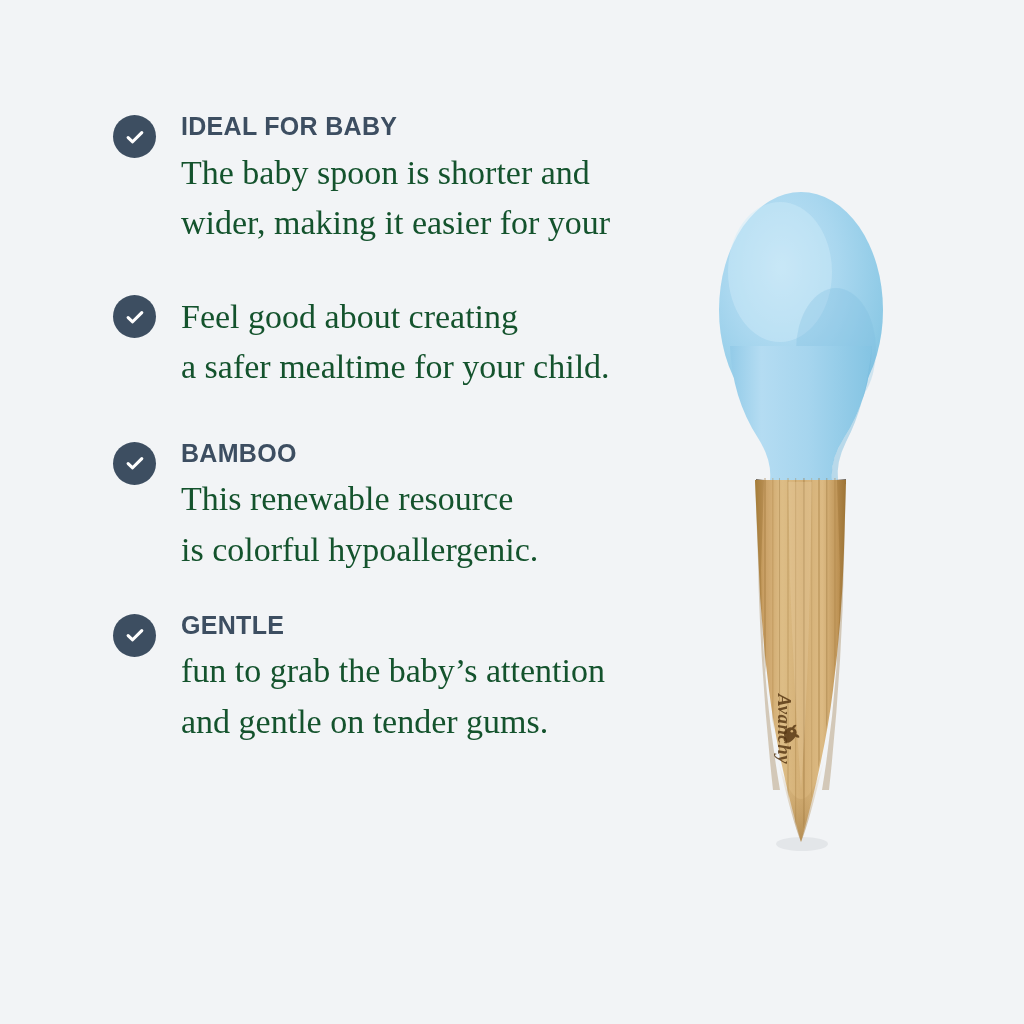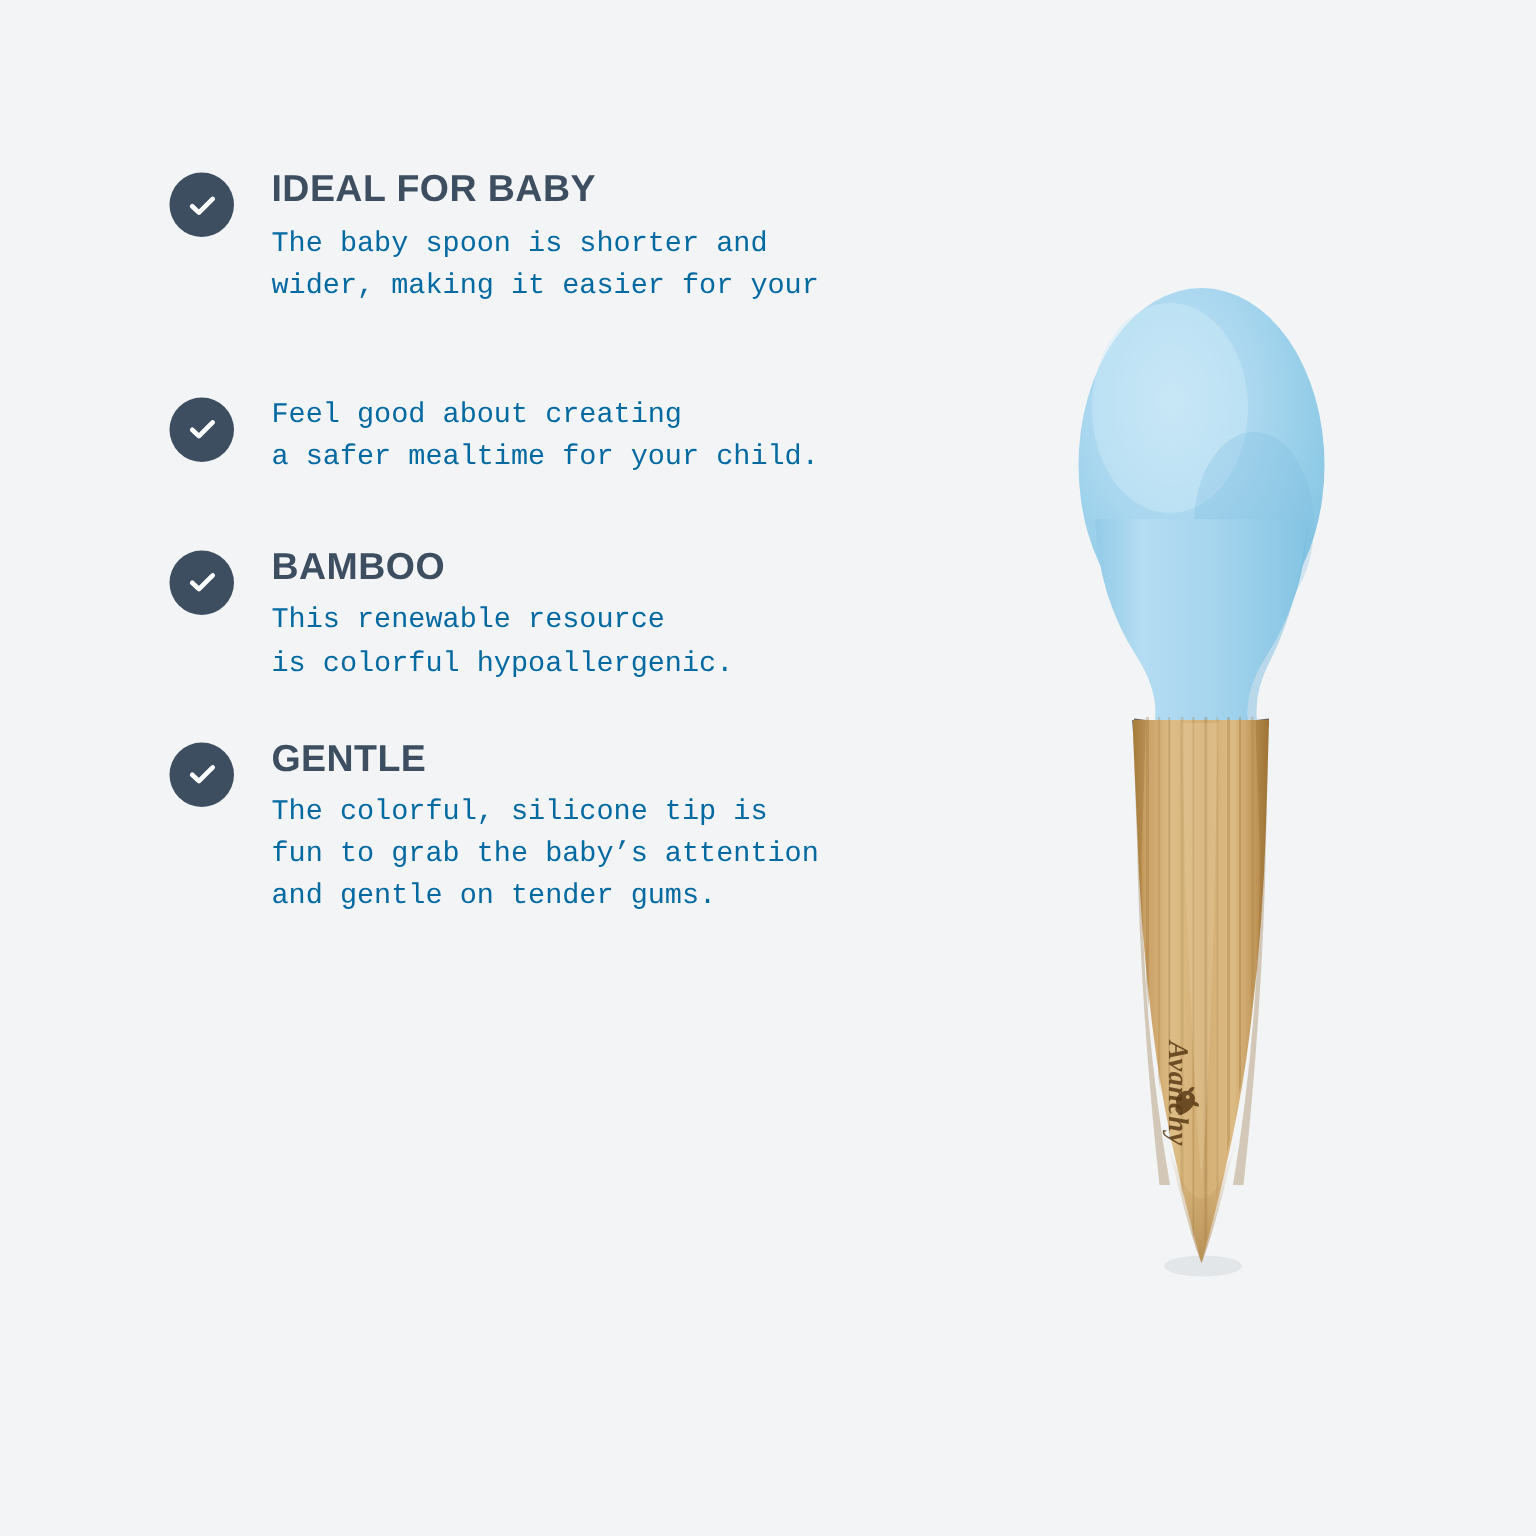--- a/index.html
+++ b/index.html
@@ -58,30 +58,30 @@
     font-size:25px;
     font-weight:bold;
     letter-spacing:0.3px;
     color:#3d4e61;
     line-height:1.18;
     margin-bottom:6px;
     white-space:nowrap;
   }
 
   .feature-body {
-    font-family:Liberation Mono, monospace;
-    font-size:19px;
+    font-family:Liberation Serif, serif;
+    font-size:34px;
     font-weight:300;
-    color:#0369a1;
+    color:#14532d;
     line-height:1.48;
   }
   .feature-body .line { display:block; white-space:nowrap; }
 
   
-  .feature.f1 { margin-bottom:58px; }
+  .feature.f1 { margin-bottom:44px; }
   .feature.f2 { margin-bottom:46px; }
   .feature.f3 { margin-bottom:36px; }
 
   
   .spoon-wrap {
     position:absolute;
     left:660px;
     top:150px;
     width:280px;
     height:730px;
@@ -167,21 +167,20 @@
     </div>
 
     <div class="feature f4">
       <span class="check-badge">
         <svg width="22" height="22" viewBox="0 0 24 24" aria-hidden="true">
           <path d="M4.5 12.6 L9.4 17.2 L19.4 7.2" fill="none" stroke="#ffffff" stroke-width="3.4" stroke-linecap="round" stroke-linejoin="round"></path>
         </svg>
       </span>
       <div class="feature-title">GENTLE</div>
       <div class="feature-body">
-        <span class="line">The colorful, silicone tip is</span>
         <span class="line">fun to grab the baby’s attention</span>
         <span class="line">and gentle on tender gums.</span>
       </div>
     </div>
 
   </div>
 
   <div class="spoon-wrap">
     <svg width="280" height="730" viewBox="0 0 280 730" aria-hidden="true">
       <defs>

